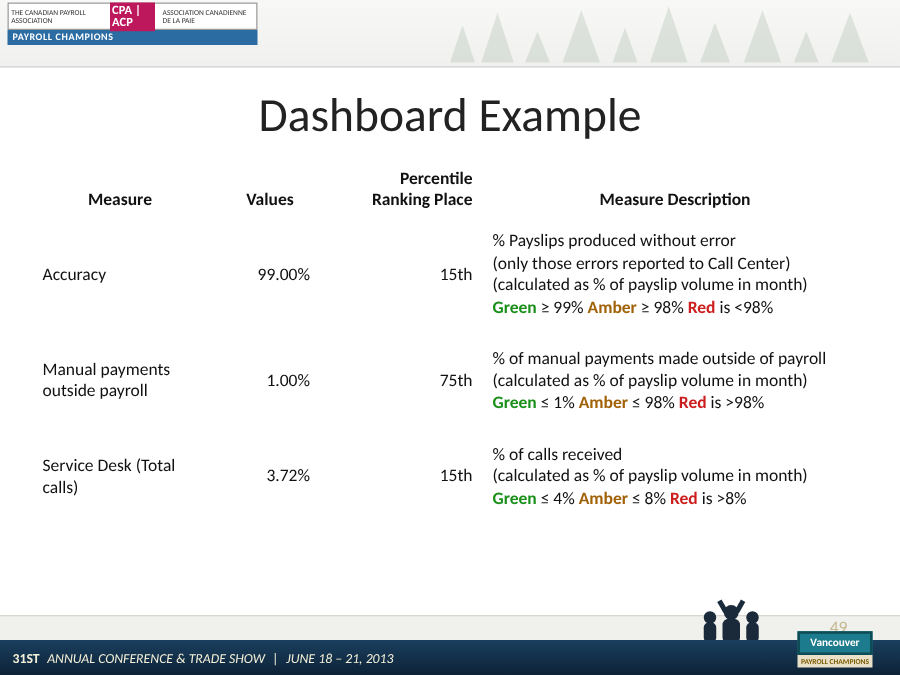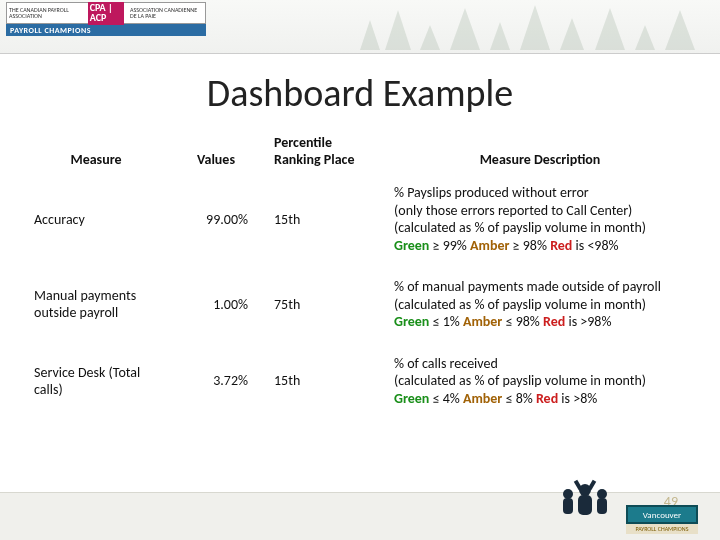--- a/index.html
+++ b/index.html
@@ -88,21 +88,21 @@
     color: #111;
   }
   td { vertical-align: middle; padding: 10px 8px 14px 8px; }
   .th-row td {
     font-weight: 700;
     vertical-align: bottom;
     padding-bottom: 6px;
   }
   .col-measure { width: 140px; text-align: left; }
   .col-values  { width: 100px; text-align: right; padding-right: 18px;}
-  .col-rank    { width: 120px; text-align: left; }
+  .col-rank    { width: 120px; text-align: right; }
   .col-desc    { text-align: left; line-height: 1.25; }
   .th-measure { text-align: center; }
   .th-values { text-align: center; padding-right: 8px;}
   .th-desc { text-align: center; }
   .g { color: #1a8f1a; font-weight: 700; }
   .a { color: #a16207; font-weight: 700; }
   .r { color: #cc1e1e; font-weight: 700; }
   .footer-strip {
     position: absolute;
     bottom: 0;
@@ -125,21 +125,22 @@
     align-items: center;
     padding-left: 10px;
     font-style: italic;
   }
   .footer-bar b { font-style: normal; font-weight: 800; margin-right: 6px; }
   .footer-bar .sep { margin: 0 6px; }
   .badge {
     position: absolute;
     right: 22px;
     bottom: 6px;
-    width: 72px;
+    width: 60px;
+    font-weight: bold;
   }
   .vanc-flag {
     background: #1c7b8c;
     color: #fff;
     font-size: 9px;
     text-align: center;
     padding: 2px 0;
     border: 2px solid #0e4c56;
   }
   .vanc-sub {
@@ -242,18 +243,24 @@
       <circle cx="18" cy="16" r="5"></circle>
         <rect x="13" y="20" width="10" height="16" rx="4"></rect>
       <circle cx="35" cy="12" r="6"></circle>
         <rect x="28" y="17" width="14" height="20" rx="5"></rect>
       <circle cx="52" cy="16" r="5"></circle>
         <rect x="47" y="20" width="10" height="16" rx="4"></rect>
       <rect x="26" y="2" width="4" height="10" transform="rotate(-30 28 7)"></rect>
       <rect x="40" y="2" width="4" height="10" transform="rotate(30 42 7)"></rect>
     </g>
   </svg>
+  <div class="footer-bar">
+    <b>31ST</b>
+    <span>ANNUAL CONFERENCE &amp; TRADE SHOW</span>
+    <span class="sep">|</span>
+    <span>JUNE 18 – 21, 2013</span>
+  </div>
   <div class="pagenum">49</div>
   <div class="badge">
     <div class="vanc-flag">Vancouver</div>
     <div class="vanc-sub">PAYROLL CHAMPIONS</div>
   </div>
 </div>
 
 </body></html>

